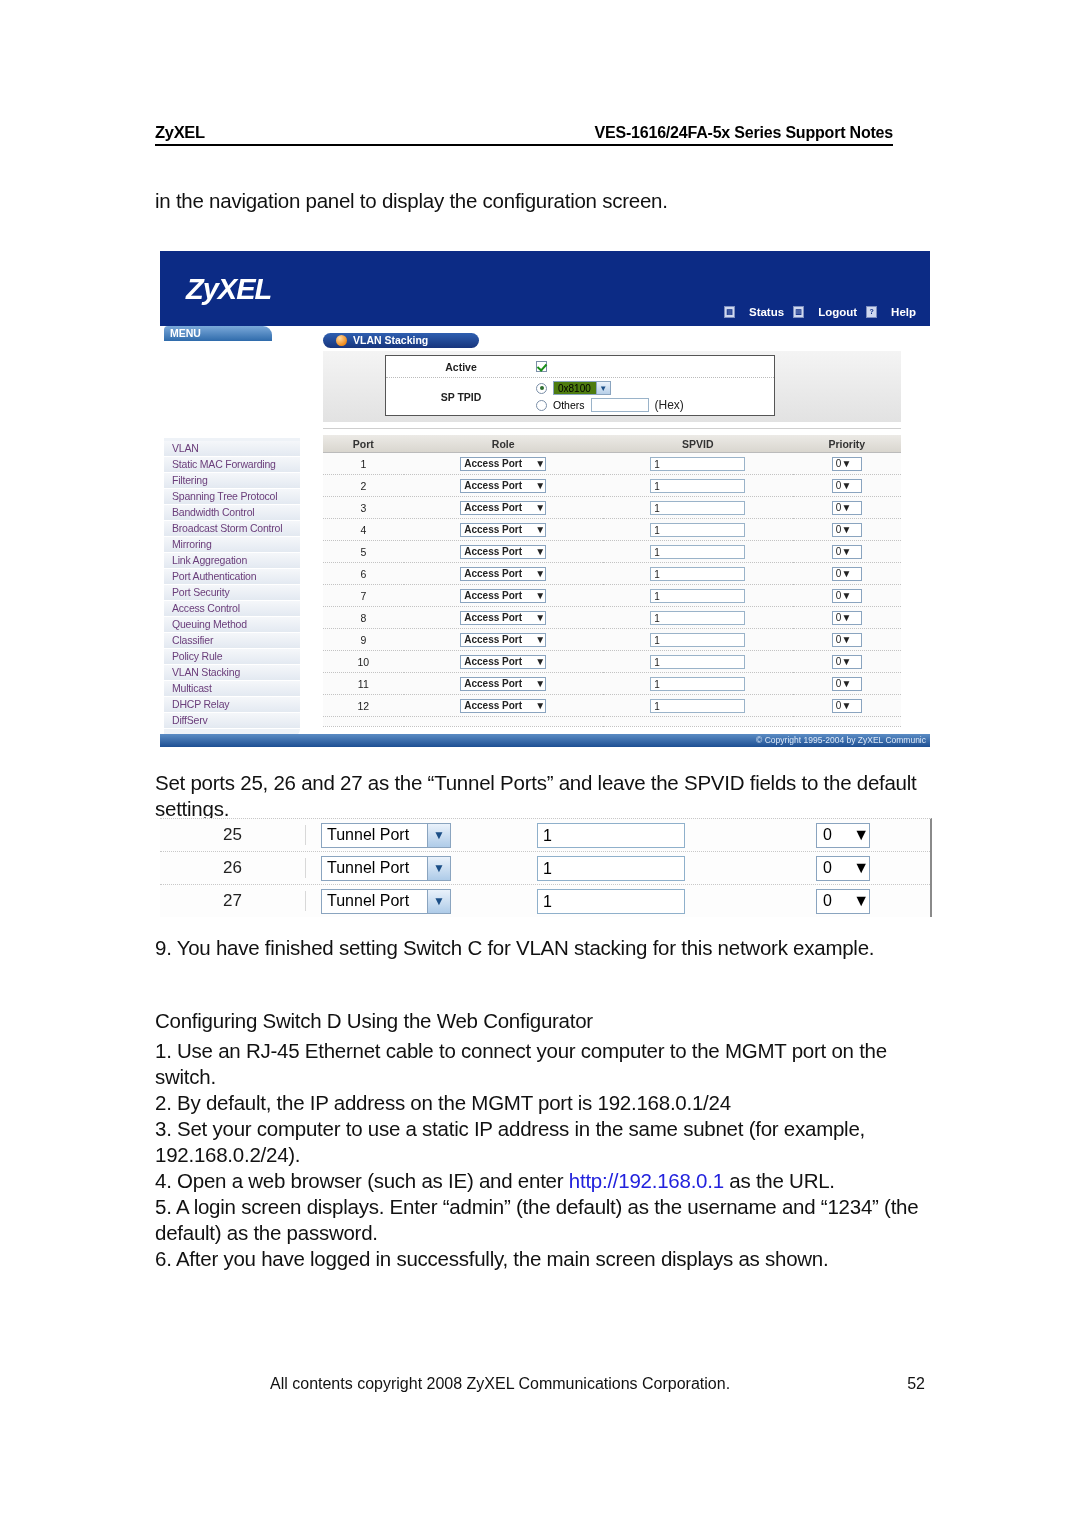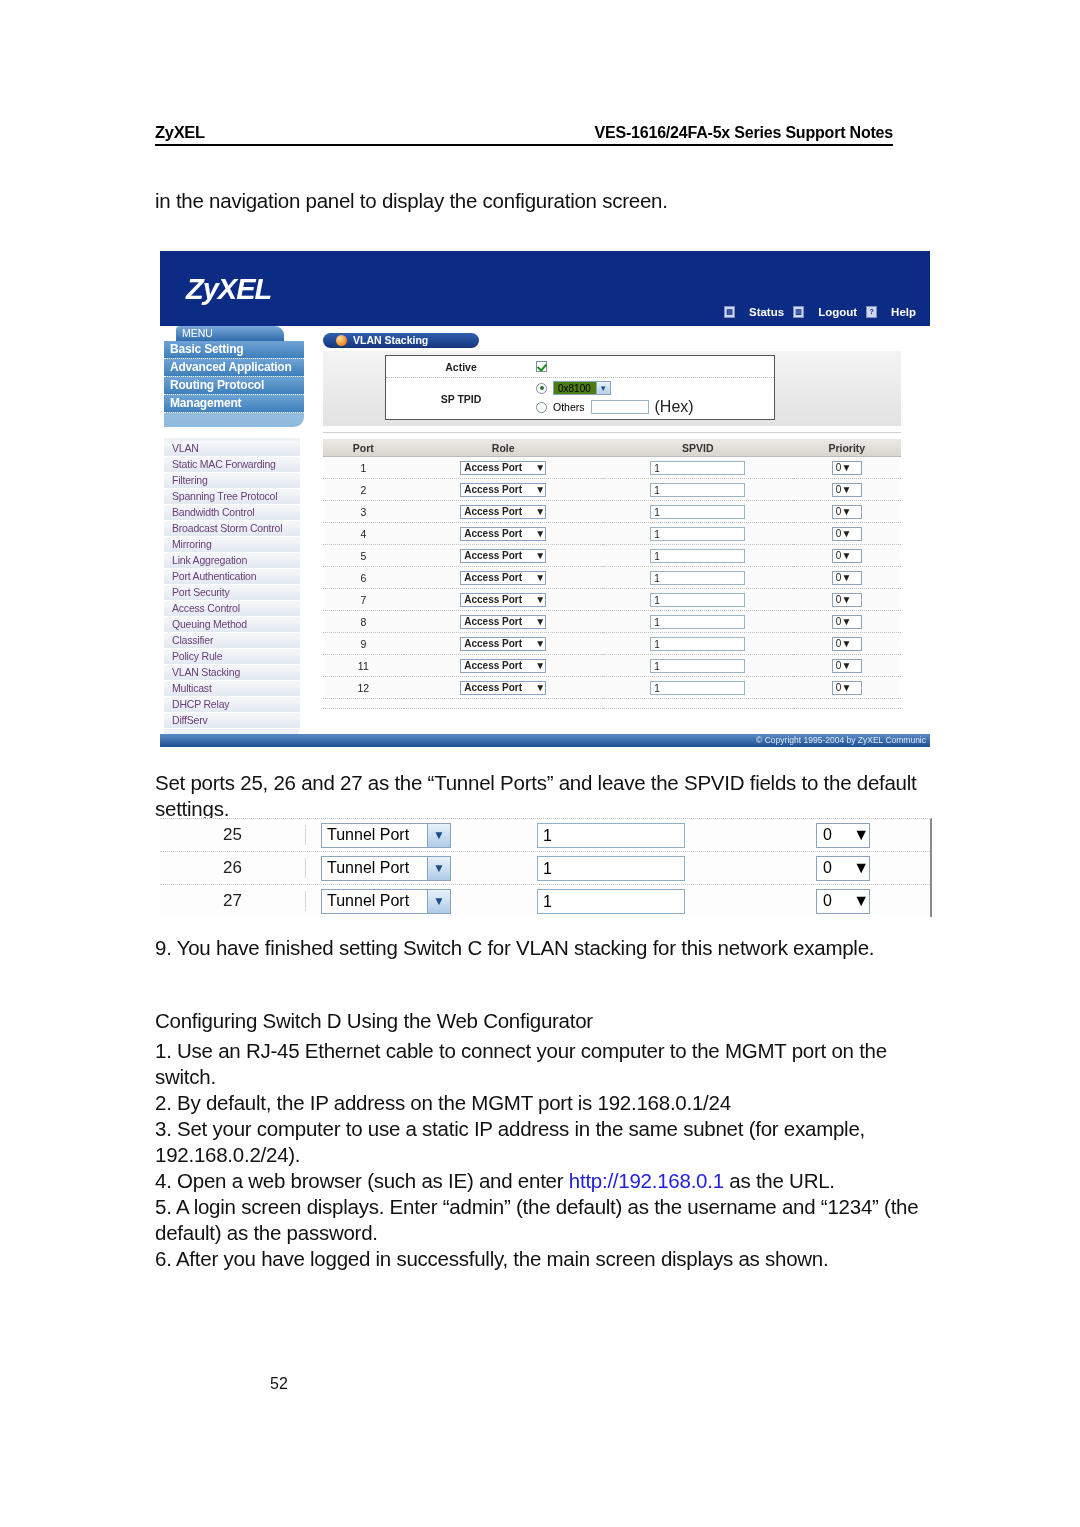--- a/index.html
+++ b/index.html
@@ -113,28 +113,28 @@
 
   
   .shot-menu {
     position: absolute;
     left: 4px; top: 75px;
     width: 140px;
     height: 400px;
   }
   .menu-tab {
     position: absolute;
-    left: 12px; top: 0;
+    left: 0; top: 0;
     width: 108px; height: 15px;
     background: linear-gradient(#7ba9da, #2f6bab);
     border-top-left-radius: 4px;
     border-top-right-radius: 9px;
     color: #ffffff;
     font-size: 10.5px;
-    font-weight: normal;
+    font-weight: bold;
     padding-left: 6px;
     line-height: 15px;
     box-sizing: border-box;
   }
   .menu-group {
     position: absolute;
     left: 0; top: 15px;
     width: 140px;
     background: linear-gradient(#bcd6ee, #8fb9dd);
     border-bottom-right-radius: 10px;
@@ -288,21 +288,21 @@
     color: #1b4e86;
   }
   .txt-box {
     border: 1px solid #9ab3c9;
     background: #fff;
     height: 14px;
     width: 58px;
     font-size: 10px;
     box-sizing: border-box;
   }
-  .hex-note { font-size: 16px; color: #222; }
+  .hex-note { font-size: 12px; color: #222; }
 
   .form-sep {
     margin-left: 11px;
     width: 578px;
     border-top: 1px solid #cfcfcf;
     margin-top: 6px;
   }
 
   
   .port-table {
@@ -493,26 +493,20 @@
       </span>
       <span class="toplink">
         <span class="mini-ico">?</span>
         <span>Help</span>
       </span>
     </div>
   </div>
 
   <div class="shot-menu">
     <div class="menu-tab">MENU</div>
-    <div class="menu-group">
-      <div class="menu-main">Basic Setting</div>
-      <div class="menu-main">Advanced Application</div>
-      <div class="menu-main">Routing Protocol</div>
-      <div class="menu-main">Management</div>
-    </div>
     <div class="menu-sub-wrap">
       <div class="menu-sub">VLAN</div>
       <div class="menu-sub">Static MAC Forwarding</div>
       <div class="menu-sub">Filtering</div>
       <div class="menu-sub">Spanning Tree Protocol</div>
       <div class="menu-sub">Bandwidth Control</div>
       <div class="menu-sub">Broadcast Storm Control</div>
       <div class="menu-sub">Mirroring</div>
       <div class="menu-sub">Link Aggregation</div>
       <div class="menu-sub">Port Authentication</div>
@@ -677,20 +671,32 @@
                 <span class="lbl">Access Port</span>
                 <span class="arrow">▼</span>
               </span></td>
             <td class="col-spvid"><span class="spvid-in">1</span></td>
             <td class="col-prio"><span class="prio-sel">
                 <span class="lbl">0</span>
                 <span class="arrow">▼</span>
               </span></td>
           </tr>
           <tr>
+            <td class="col-port">10</td>
+            <td class="col-role"><span class="role-sel">
+                <span class="lbl">Access Port</span>
+                <span class="arrow">▼</span>
+              </span></td>
+            <td class="col-spvid"><span class="spvid-in">1</span></td>
+            <td class="col-prio"><span class="prio-sel">
+                <span class="lbl">0</span>
+                <span class="arrow">▼</span>
+              </span></td>
+          </tr>
+          <tr>
             <td class="col-port">11</td>
             <td class="col-role"><span class="role-sel">
                 <span class="lbl">Access Port</span>
                 <span class="arrow">▼</span>
               </span></td>
             <td class="col-spvid"><span class="spvid-in">1</span></td>
             <td class="col-prio"><span class="prio-sel">
                 <span class="lbl">0</span>
                 <span class="arrow">▼</span>
               </span></td>
@@ -786,14 +792,15 @@
 <div class="body-text steps-list">
   <p class="step">1. Use an RJ-45 Ethernet cable to connect your computer to the MGMT port on the switch.</p>
   <p class="step">2. By default, the IP address on the MGMT port is 192.168.0.1/24</p>
   <p class="step">3. Set your computer to use a static IP address in the same subnet (for example, 192.168.0.2/24).</p>
   <p class="step"><span>4. Open a web browser (such as IE) and enter </span><span class="url-link">http://192.168.0.1</span><span> as the URL.</span></p>
   <p class="step">5. A login screen displays. Enter “admin” (the default) as the username and “1234” (the default) as the password.</p>
   <p class="step">6. After you have logged in successfully, the main screen displays as shown.</p>
 </div>
 
 <div class="page-footer">
+  <span>All contents copyright 2008 ZyXEL Communications Corporation.</span>
   <span>52</span>
 </div>
 
 </body></html>

